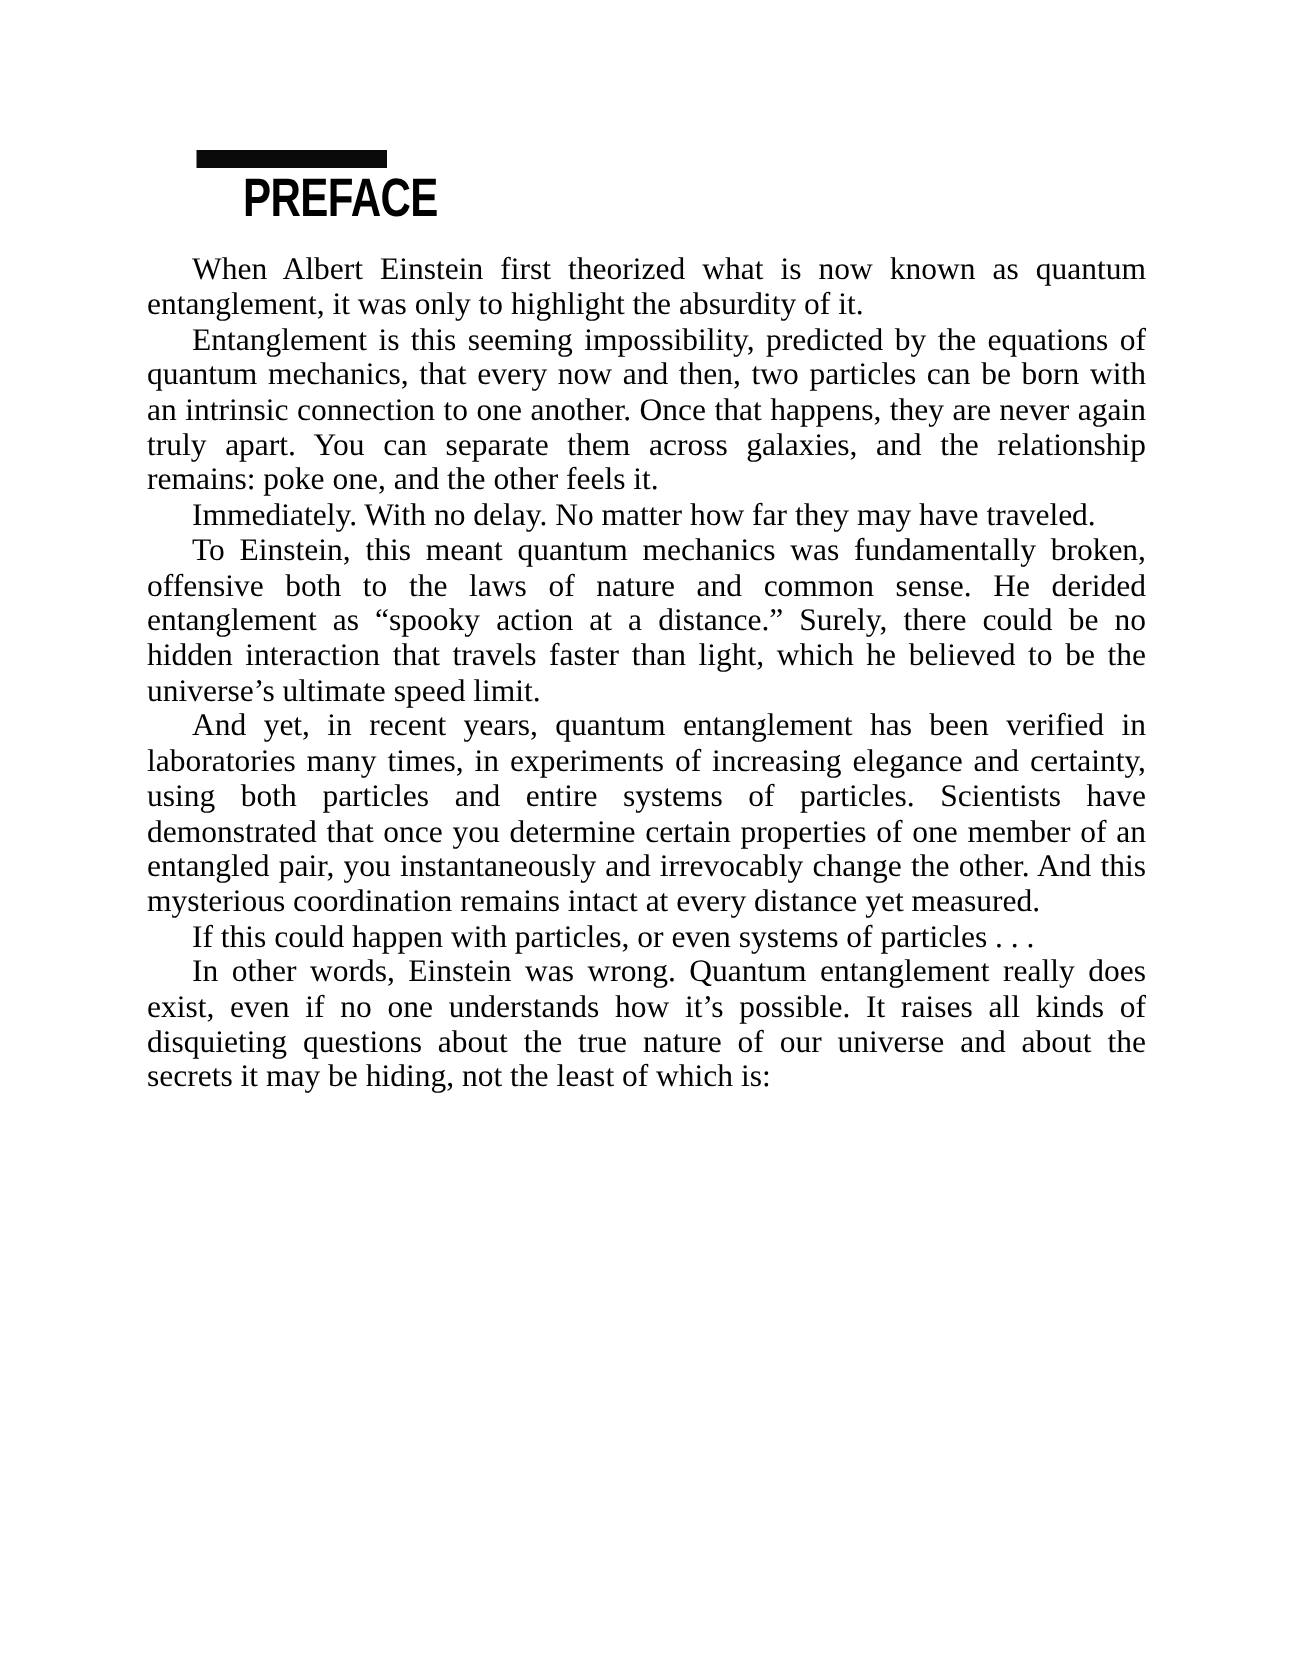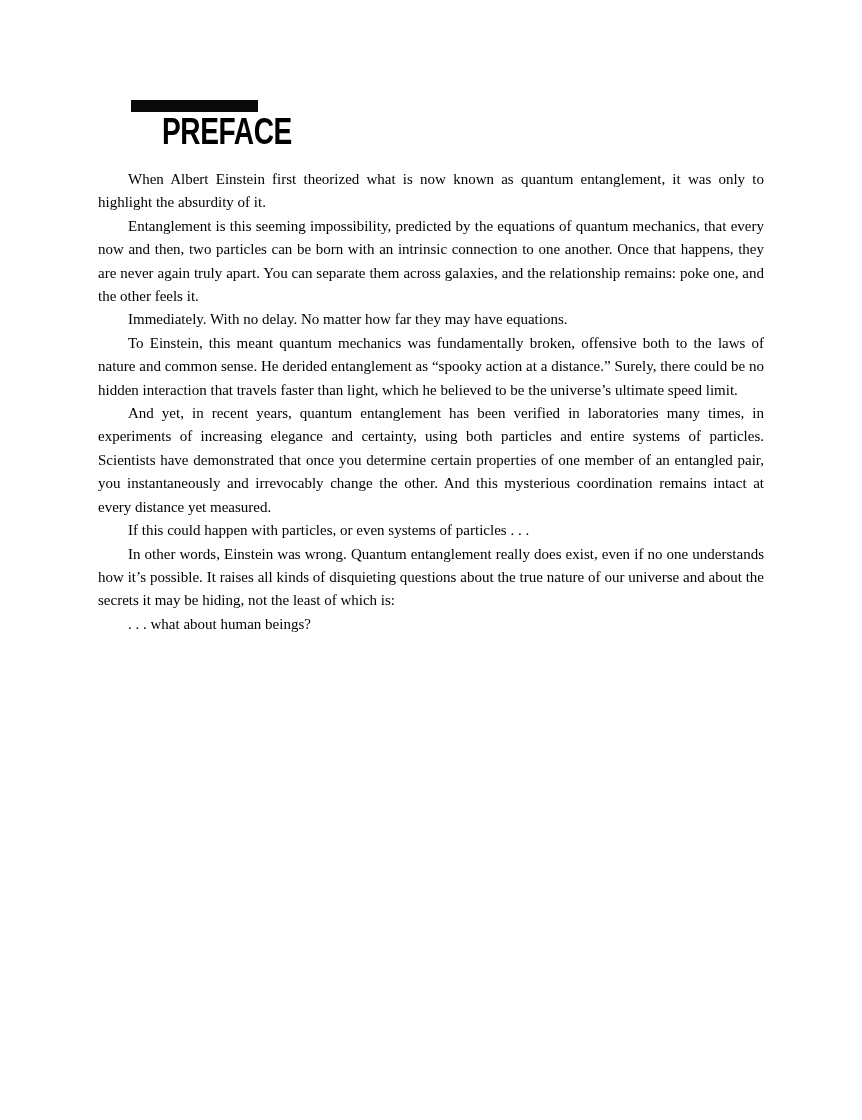--- a/index.html
+++ b/index.html
@@ -38,39 +38,38 @@
     font-weight: 700;
     font-size: 36px;
     line-height: 36px;
     letter-spacing: -0.5px;
     transform: scaleX(0.78);
     transform-origin: left center;
     white-space: nowrap;
   }
   .body-text p {
     margin: 0;
-    font-size: 15px;
+    font-size: 21px;
     line-height: 23.4px;
     text-align: justify;
     text-indent: 30px;
   }
 </style>
 </head>
 <body>
 
 <div class="page">
   <div class="content">
     <div class="heading-block">
       <div class="heading-rule"></div>
       <h1 class="page-title">PREFACE</h1>
     </div>
     <div class="body-text">
       <p>When Albert Einstein first theorized what is now known as quantum entanglement, it was only to highlight the absurdity of it.</p>
       <p>Entanglement is this seeming impossibility, predicted by the equations of quantum mechanics, that every now and then, two particles can be born with an intrinsic connection to one another. Once that happens, they are never again truly apart. You can separate them across galaxies, and the relationship remains: poke one, and the other feels it.</p>
-      <p>Immediately. With no delay. No matter how far they may have equations.</p>
+      <p>Immediately. With no delay. No matter how far they may have traveled.</p>
       <p>To Einstein, this meant quantum mechanics was fundamentally broken, offensive both to the laws of nature and common sense. He derided entanglement as “spooky action at a distance.” Surely, there could be no hidden interaction that travels faster than light, which he believed to be the universe’s ultimate speed limit.</p>
       <p>And yet, in recent years, quantum entanglement has been verified in laboratories many times, in experiments of increasing elegance and certainty, using both particles and entire systems of particles. Scientists have demonstrated that once you determine certain properties of one member of an entangled pair, you instantaneously and irrevocably change the other. And this mysterious coordination remains intact at every distance yet measured.</p>
       <p>If this could happen with particles, or even systems of particles . . .</p>
       <p>In other words, Einstein was wrong. Quantum entanglement really does exist, even if no one understands how it’s possible. It raises all kinds of disquieting questions about the true nature of our universe and about the secrets it may be hiding, not the least of which is:</p>
-      <p>. . . what about human beings?</p>
     </div>
   </div>
 </div>
 
 </body></html>

